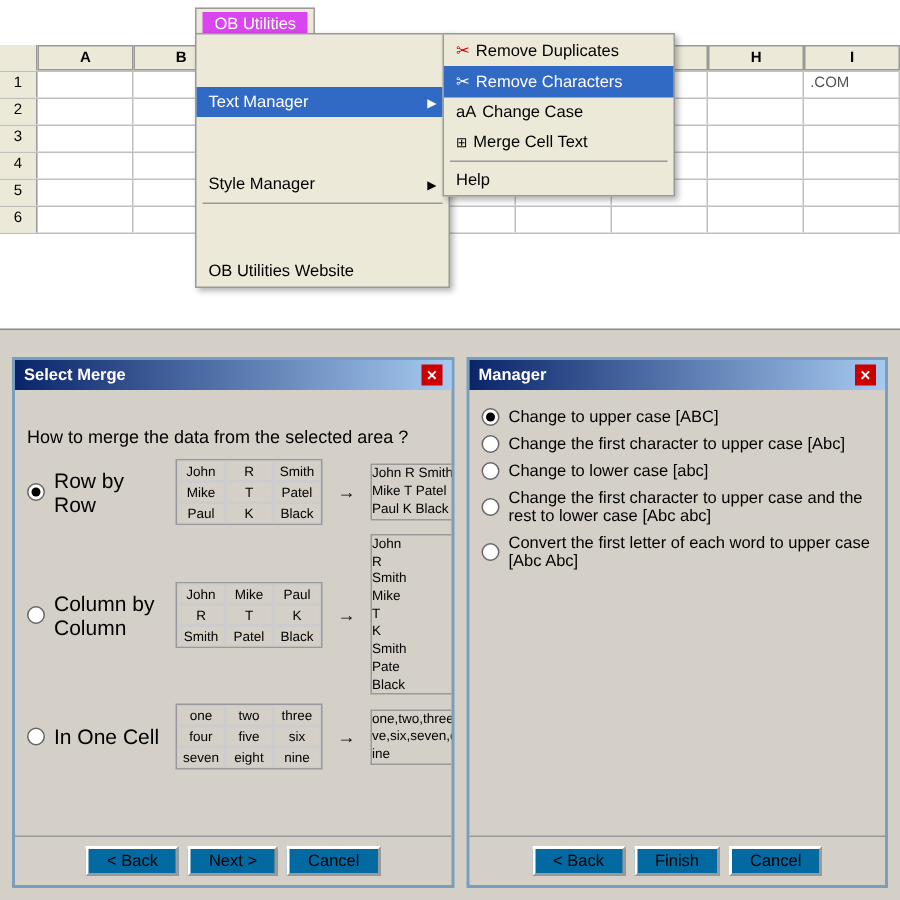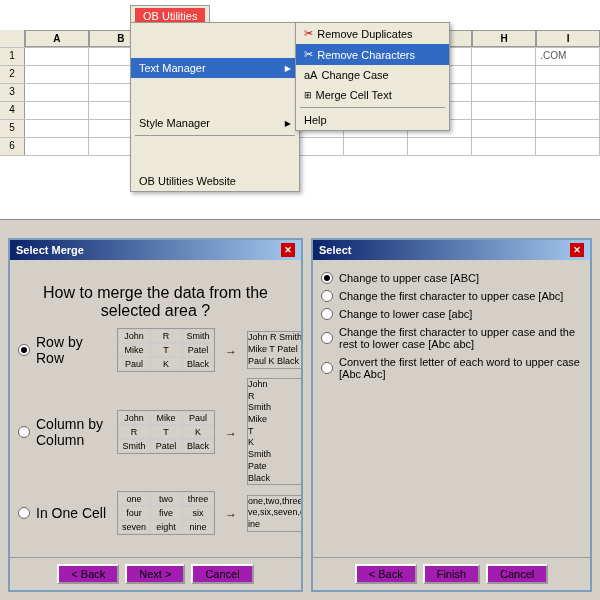--- a/index.html
+++ b/index.html
@@ -24,21 +24,21 @@
       border: 1px solid #999;
       padding: 2px 4px;
       z-index: 10;
     }
     .menu-bar-item {
       padding: 2px 8px;
       cursor: pointer;
       white-space: nowrap;
     }
     .menu-bar-item.active {
-      background: #ef4444;
+      background: #d946ef;
       color: #fff;
     }
 
     
     .dropdown {
       position: absolute;
       background: #ece9d8;
       border: 1px solid #999;
       box-shadow: 2px 2px 4px rgba(0,0,0,0.3);
       z-index: 20;
@@ -198,23 +198,23 @@
       cursor: pointer;
     }
     .dialog-body {
       padding: 8px;
       flex: 1;
       overflow: hidden;
     }
 
     
     .merge-question {
-      text-align: center;
+      text-align: left;
       margin-bottom: 8px;
-      font-size: 16px;
+      font-size: 12px;
     }
     .merge-option {
       display: flex;
       align-items: center;
       margin-bottom: 6px;
       gap: 6px;
     }
     .merge-option label {
       min-width: 75px;
       font-size: 14px;
@@ -248,21 +248,21 @@
 
     
     .dialog-buttons {
       display: flex;
       justify-content: center;
       gap: 6px;
       padding: 6px;
       border-top: 1px solid #999;
     }
     .dlg-btn {
-      background: #a21caf;
+      background: #0369a1;
       border: 2px solid;
       border-color: #fff #999 #999 #fff;
       padding: 2px 12px;
       cursor: pointer;
       font-size: 11px;
     }
 
     
     .case-option {
       display: flex;
@@ -523,21 +523,21 @@
         <span>Next &gt;</span>
       </button>
       <button class="dlg-btn">
         <span>Cancel</span>
       </button>
     </div>
   </div>
 
   <div class="dialog">
     <div class="dialog-titlebar">
-      <span>Select</span>
+      <span>Manager</span>
       <div class="dialog-close">✕</div>
     </div>
     <div class="dialog-body">
       <div style="margin-top:4px;">
         <div class="case-option">
           <div class="radio-btn selected"></div>
           <span>Change to upper case  [ABC]</span>
         </div>
         <div class="case-option">
           <div class="radio-btn"></div>

